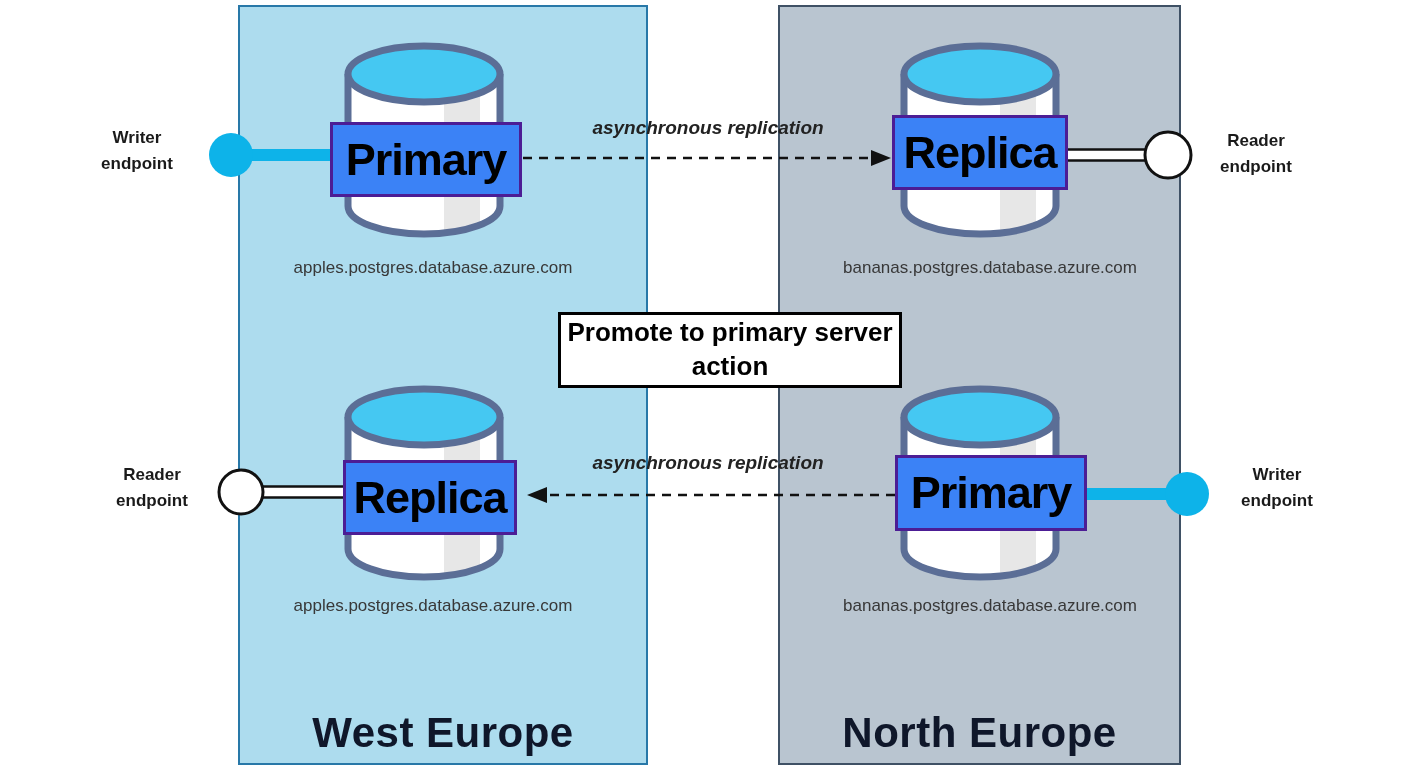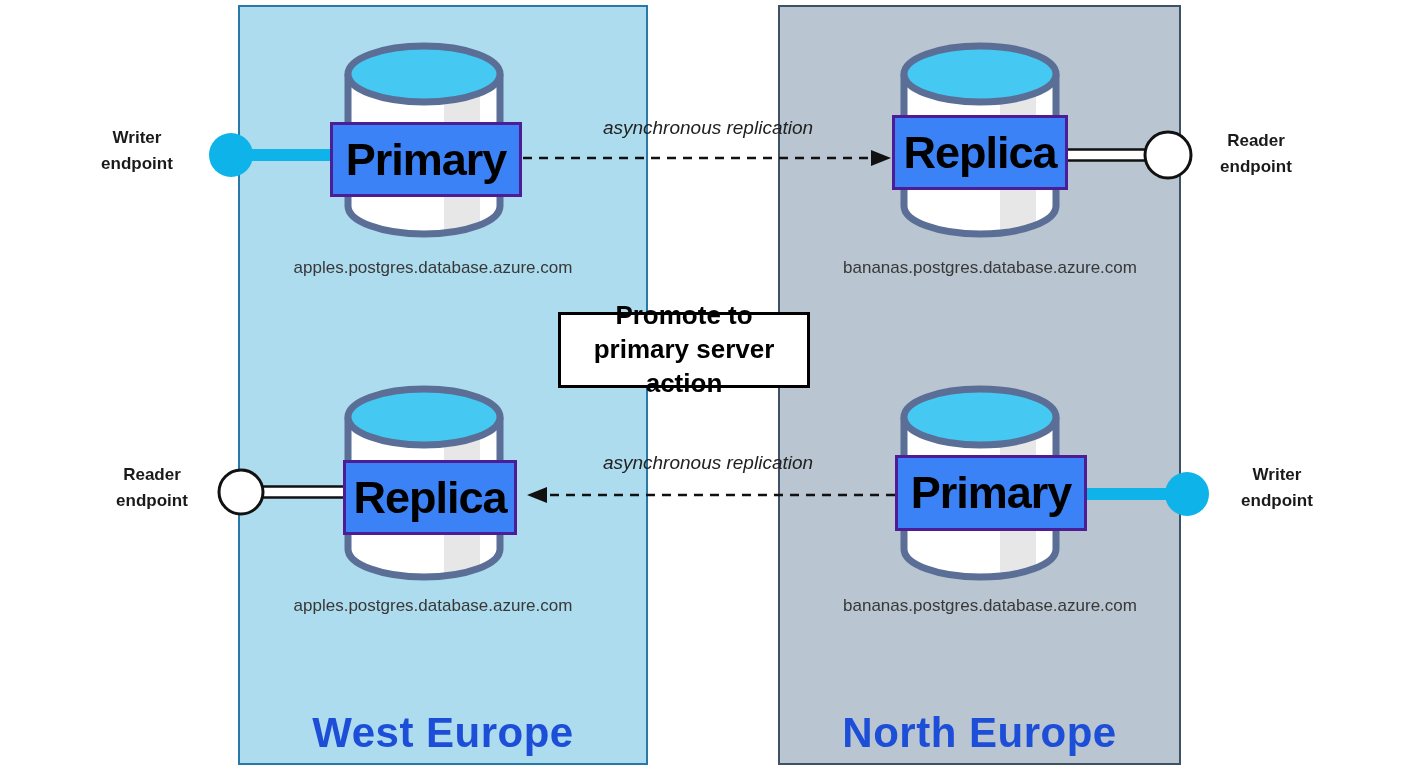--- a/index.html
+++ b/index.html
@@ -5,21 +5,21 @@
   * { margin:0; padding:0; box-sizing:border-box; }
   html,body { background:#ffffff; }
   body { font-family:"Liberation Sans", sans-serif; }
   .canvas { position:relative; width:1414px; height:768px; background:#ffffff; overflow:hidden; }
 
   
   .panel { position:absolute; top:5px; height:760px; z-index:1; }
   .panel.west { left:238px; width:410px; background:#ADDCEE; border:2px solid #2878A8; }
   .panel.north { left:778px; width:403px; background:#B9C5D0; border:2px solid #3F5165; }
   .region-label { position:absolute; left:0; bottom:6px; width:100%; text-align:center;
-                  font-size:42px; font-weight:bold; color:#1d4ed8; letter-spacing:0.5px; }
+                  font-size:42px; font-weight:bold; color:#0f172a; letter-spacing:0.5px; }
 
   
   .cyl { position:absolute; z-index:2; }
 
   
   .connectors { position:absolute; left:0; top:0; z-index:3; pointer-events:none; }
   .dash { stroke:#111111; stroke-width:2.5; stroke-dasharray:9 7; fill:none; }
 
   
   .node-label { position:absolute; z-index:4; background:#3b82f6; border:3px solid #4c1d95;
@@ -34,26 +34,26 @@
   
   .hostname { position:absolute; z-index:4; width:360px; text-align:center;
               font-size:17px; color:#383838; }
   #host-top-west     { left:253px; top:258px; }
   #host-top-north    { left:810px; top:258px; }
   #host-bottom-west  { left:253px; top:596px; }
   #host-bottom-north { left:810px; top:596px; }
 
   
   .async-label { position:absolute; z-index:4; width:320px; text-align:center;
-                 font-style:italic; font-size:19px; color:#222222; }
+                 font-style:italic; font-size:19px; color:#222222;font-weight:bold; }
   #async-top    { left:548px; top:117px; }
   #async-bottom { left:548px; top:452px; }
 
   
-  .promote-box { position:absolute; z-index:5; left:558px; top:312px; width:252px; height:76px;
+  .promote-box { position:absolute; z-index:5; left:558px; top:312px; width:344px; height:76px;
                  background:#ffffff; border:3px solid #000000;
                  display:flex; align-items:center; justify-content:center; text-align:center;
                  font-weight:bold; font-size:26px; line-height:1.3; color:#000; padding:0 4px; }
 
   
   .ep-label { position:absolute; z-index:4; width:160px; text-align:center;
               font-weight:bold; font-size:17px; line-height:1.5; color:#1a1a1a; }
   #ep-top-left     { left:57px;   top:125px; }
   #ep-top-right    { left:1176px; top:128px; }
   #ep-bottom-left  { left:72px;   top:462px; }

